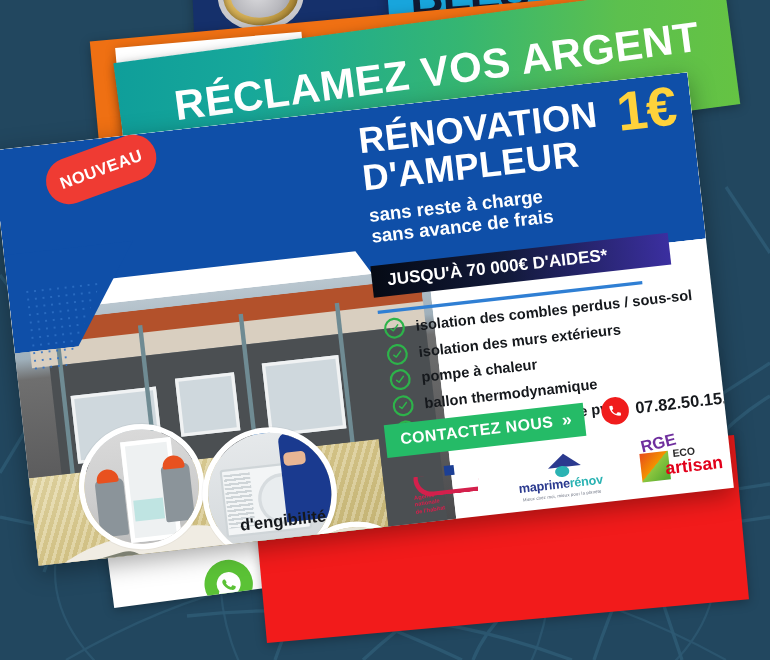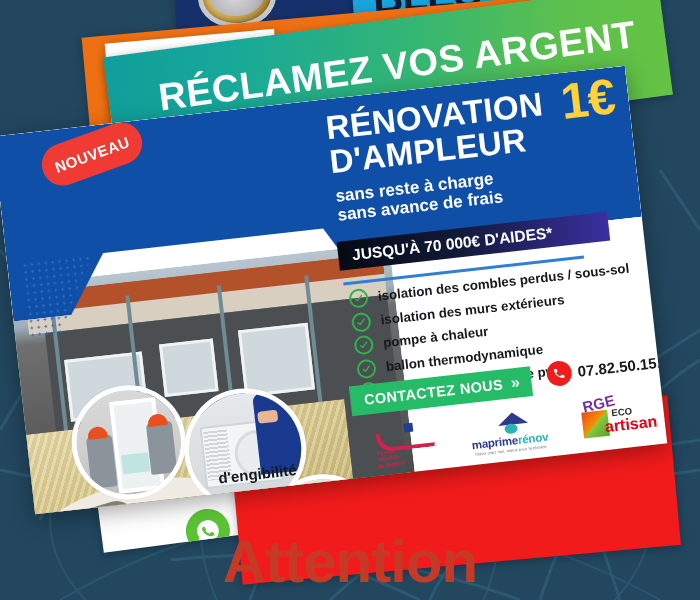--- a/index.html
+++ b/index.html
@@ -464,15 +464,14 @@
       </div>
 
     </div>
   </div>
 
   <div id="nouveau-badge" style="position:absolute;left:40px;top:133px;width:104px;height:42px;border-radius:21px;
               background:#ef3b33;transform:rotate(-20deg);display:flex;align-items:center;justify-content:center;">
     <span style="color:#fff;font-size:15px;font-weight:800;letter-spacing:.5px;">NOUVEAU</span>
   </div>
 
-  <div id="attention">Attention</div>
 
 </div>
 
 </body></html>

